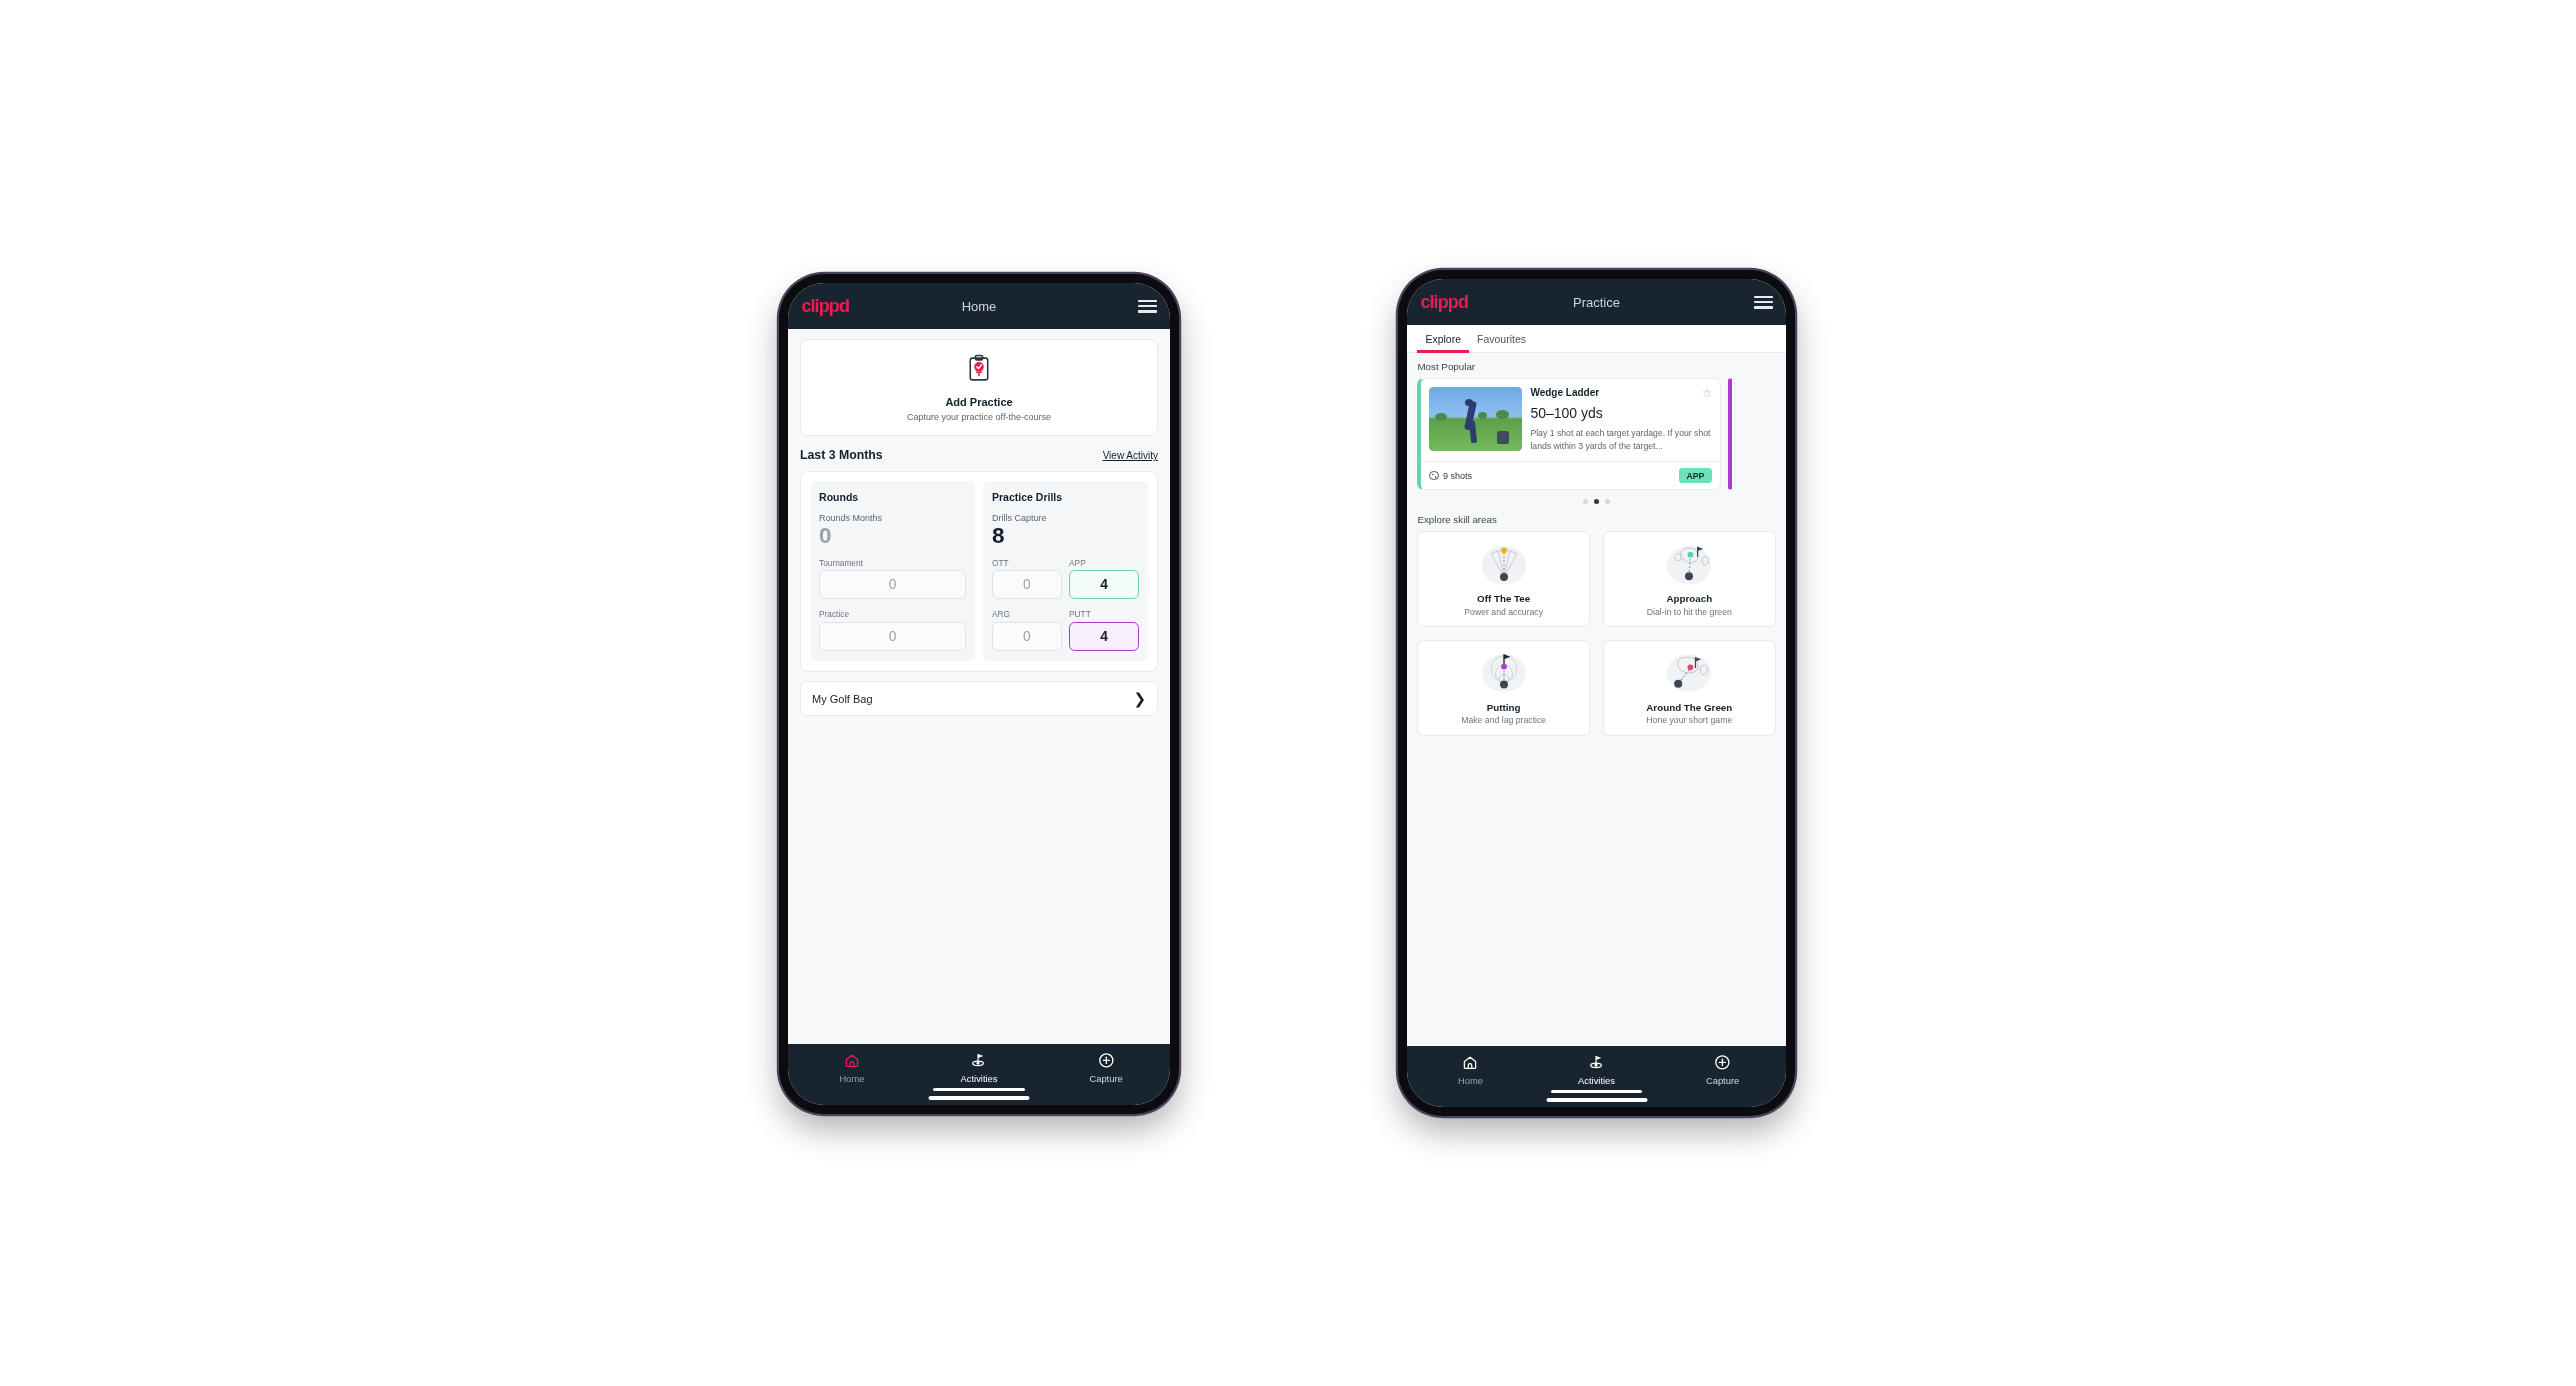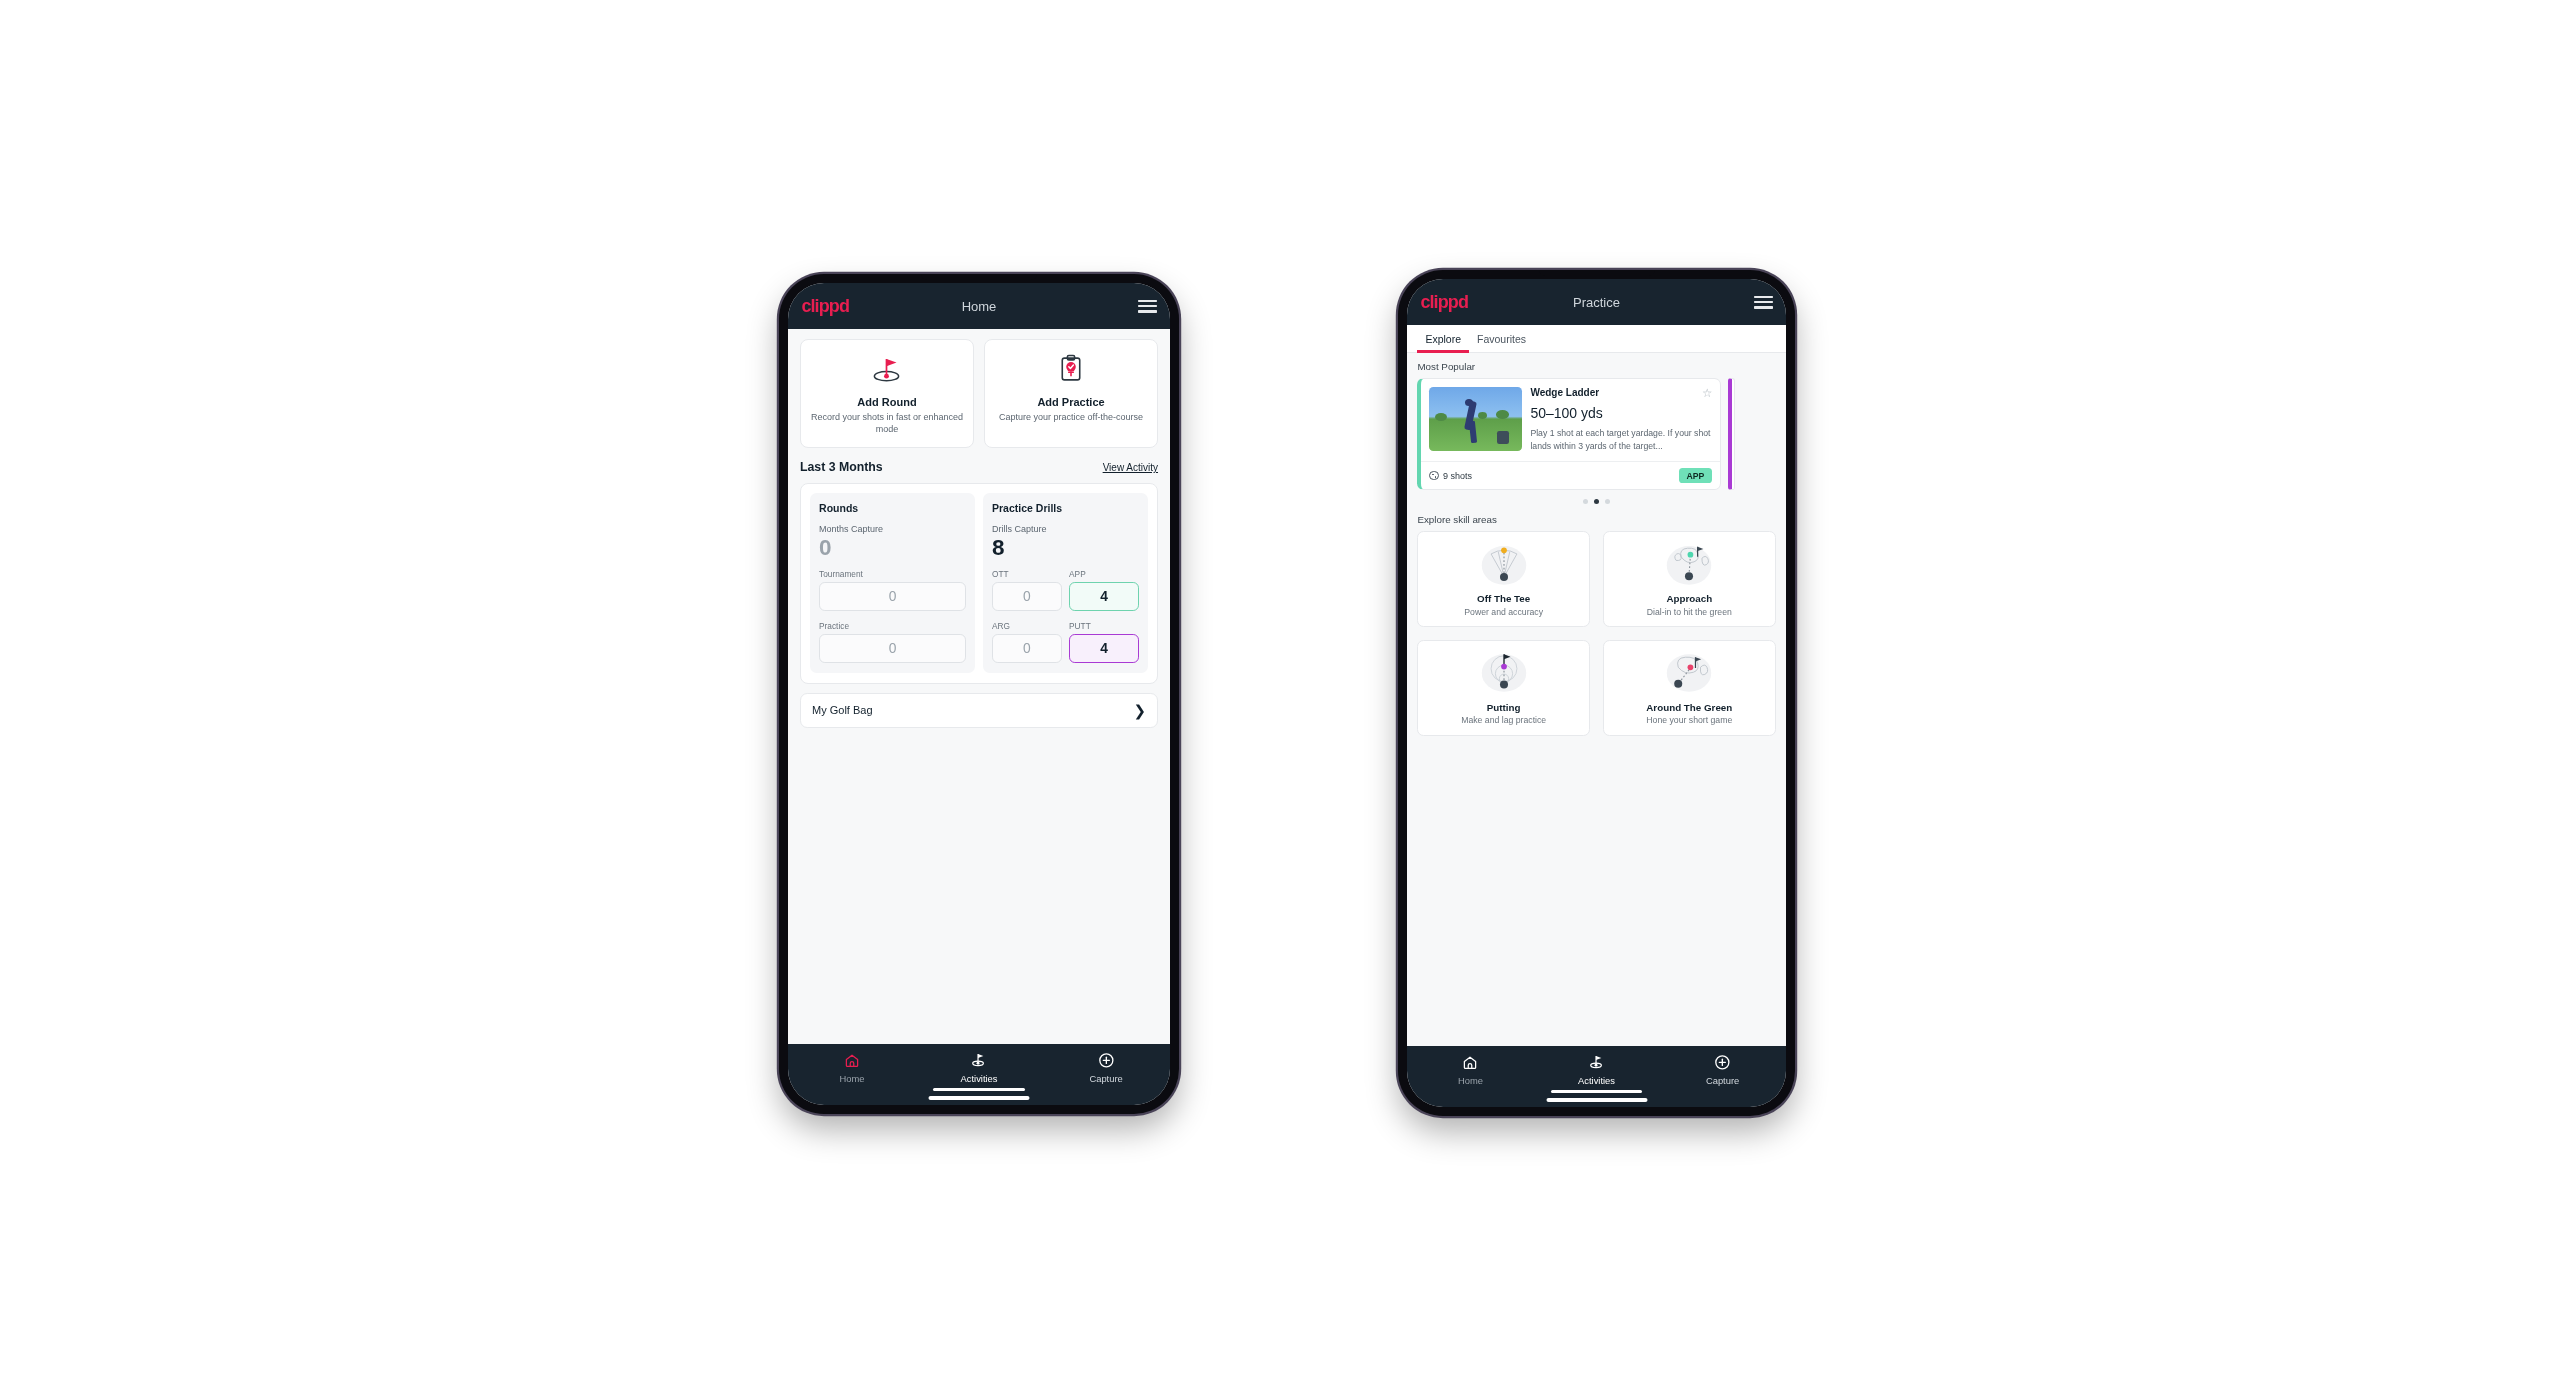--- a/index.html
+++ b/index.html
@@ -259,32 +259,20 @@
             <i></i>
           </div>
       </div>
 
       <div class="body-scroll">
         <div class="p1-pad">
 
           <div class="quick-row">
             <div class="quick-card">
               <div class="quick-icon">
-                <svg width="35" height="30" viewBox="0 0 48 42">
-                  <ellipse cx="24" cy="31" rx="17" ry="6.5" fill="none" stroke="#2d3841" stroke-width="2"></ellipse>
-                  <line x1="24" y1="7" x2="24" y2="31" stroke="#e81e50" stroke-width="2.4"></line>
-                  <path d="M24 7 L38 12 L24 17 Z" fill="#e81e50"></path>
-                  <circle cx="24" cy="31" r="3.4" fill="#e81e50"></circle>
-                </svg>
-              </div>
-              <div class="quick-title">Add Round</div>
-              <div class="quick-sub">Record your shots in fast or enhanced mode</div>
-            </div>
-            <div class="quick-card">
-              <div class="quick-icon">
                 <svg width="32" height="32" viewBox="0 0 44 44">
                   <rect x="10" y="7" width="24" height="30" rx="3" fill="none" stroke="#2d3841" stroke-width="2.2"></rect>
                   <rect x="17" y="3.5" width="10" height="6" rx="2" fill="none" stroke="#2d3841" stroke-width="2.2"></rect>
                   <circle cx="22" cy="19" r="6.6" fill="#e81e50"></circle>
                   <path d="M19 19 l2.2 2.4 L25.3 16.6" fill="none" stroke="#fff" stroke-width="2" stroke-linecap="round" stroke-linejoin="round"></path>
                   <line x1="22" y1="25.6" x2="22" y2="32" stroke="#e81e50" stroke-width="2.2"></line>
                   <line x1="18" y1="26.4" x2="26" y2="26.4" stroke="#e81e50" stroke-width="2.2"></line>
                 </svg>
               </div>
               <div class="quick-title">Add Practice</div>
@@ -293,21 +281,21 @@
           </div>
 
           <div class="section-head">
             <div class="section-title">Last 3 Months</div>
             <a class="section-link" href="#">View Activity</a>
           </div>
 
           <div class="stats-card">
             <div class="stat-col">
               <h4>Rounds</h4>
-              <div class="stat-caption">Months Capture</div>
+              <div class="stat-caption">Rounds Months</div>
               <div class="stat-big muted">0</div>
               <div class="mini-label">Tournament</div>
               <div class="mini-box zero">0</div>
               <div class="mini-label">Practice</div>
               <div class="mini-box zero">0</div>
             </div>
             <div class="stat-col">
               <h4>Practice Drills</h4>
               <div class="stat-caption">Drills Capture</div>
               <div class="stat-big">8</div>

